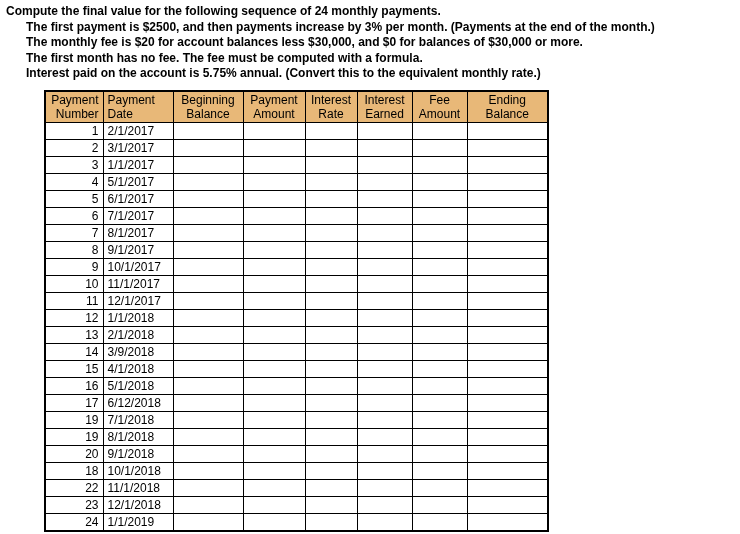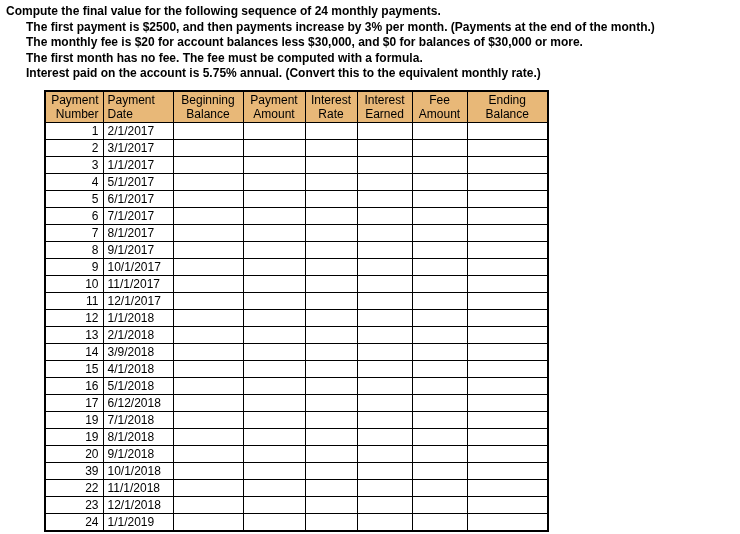--- a/index.html
+++ b/index.html
@@ -272,21 +272,21 @@
           <td class="col-num">20</td>
           <td class="col-date">9/1/2018</td>
           <td class="col-beg"></td>
           <td class="col-pay"></td>
           <td class="col-rate"></td>
           <td class="col-int"></td>
           <td class="col-fee"></td>
           <td class="col-end"></td>
         </tr>
         <tr>
-          <td class="col-num">39</td>
+          <td class="col-num">18</td>
           <td class="col-date">10/1/2018</td>
           <td class="col-beg"></td>
           <td class="col-pay"></td>
           <td class="col-rate"></td>
           <td class="col-int"></td>
           <td class="col-fee"></td>
           <td class="col-end"></td>
         </tr>
         <tr>
           <td class="col-num">22</td>

